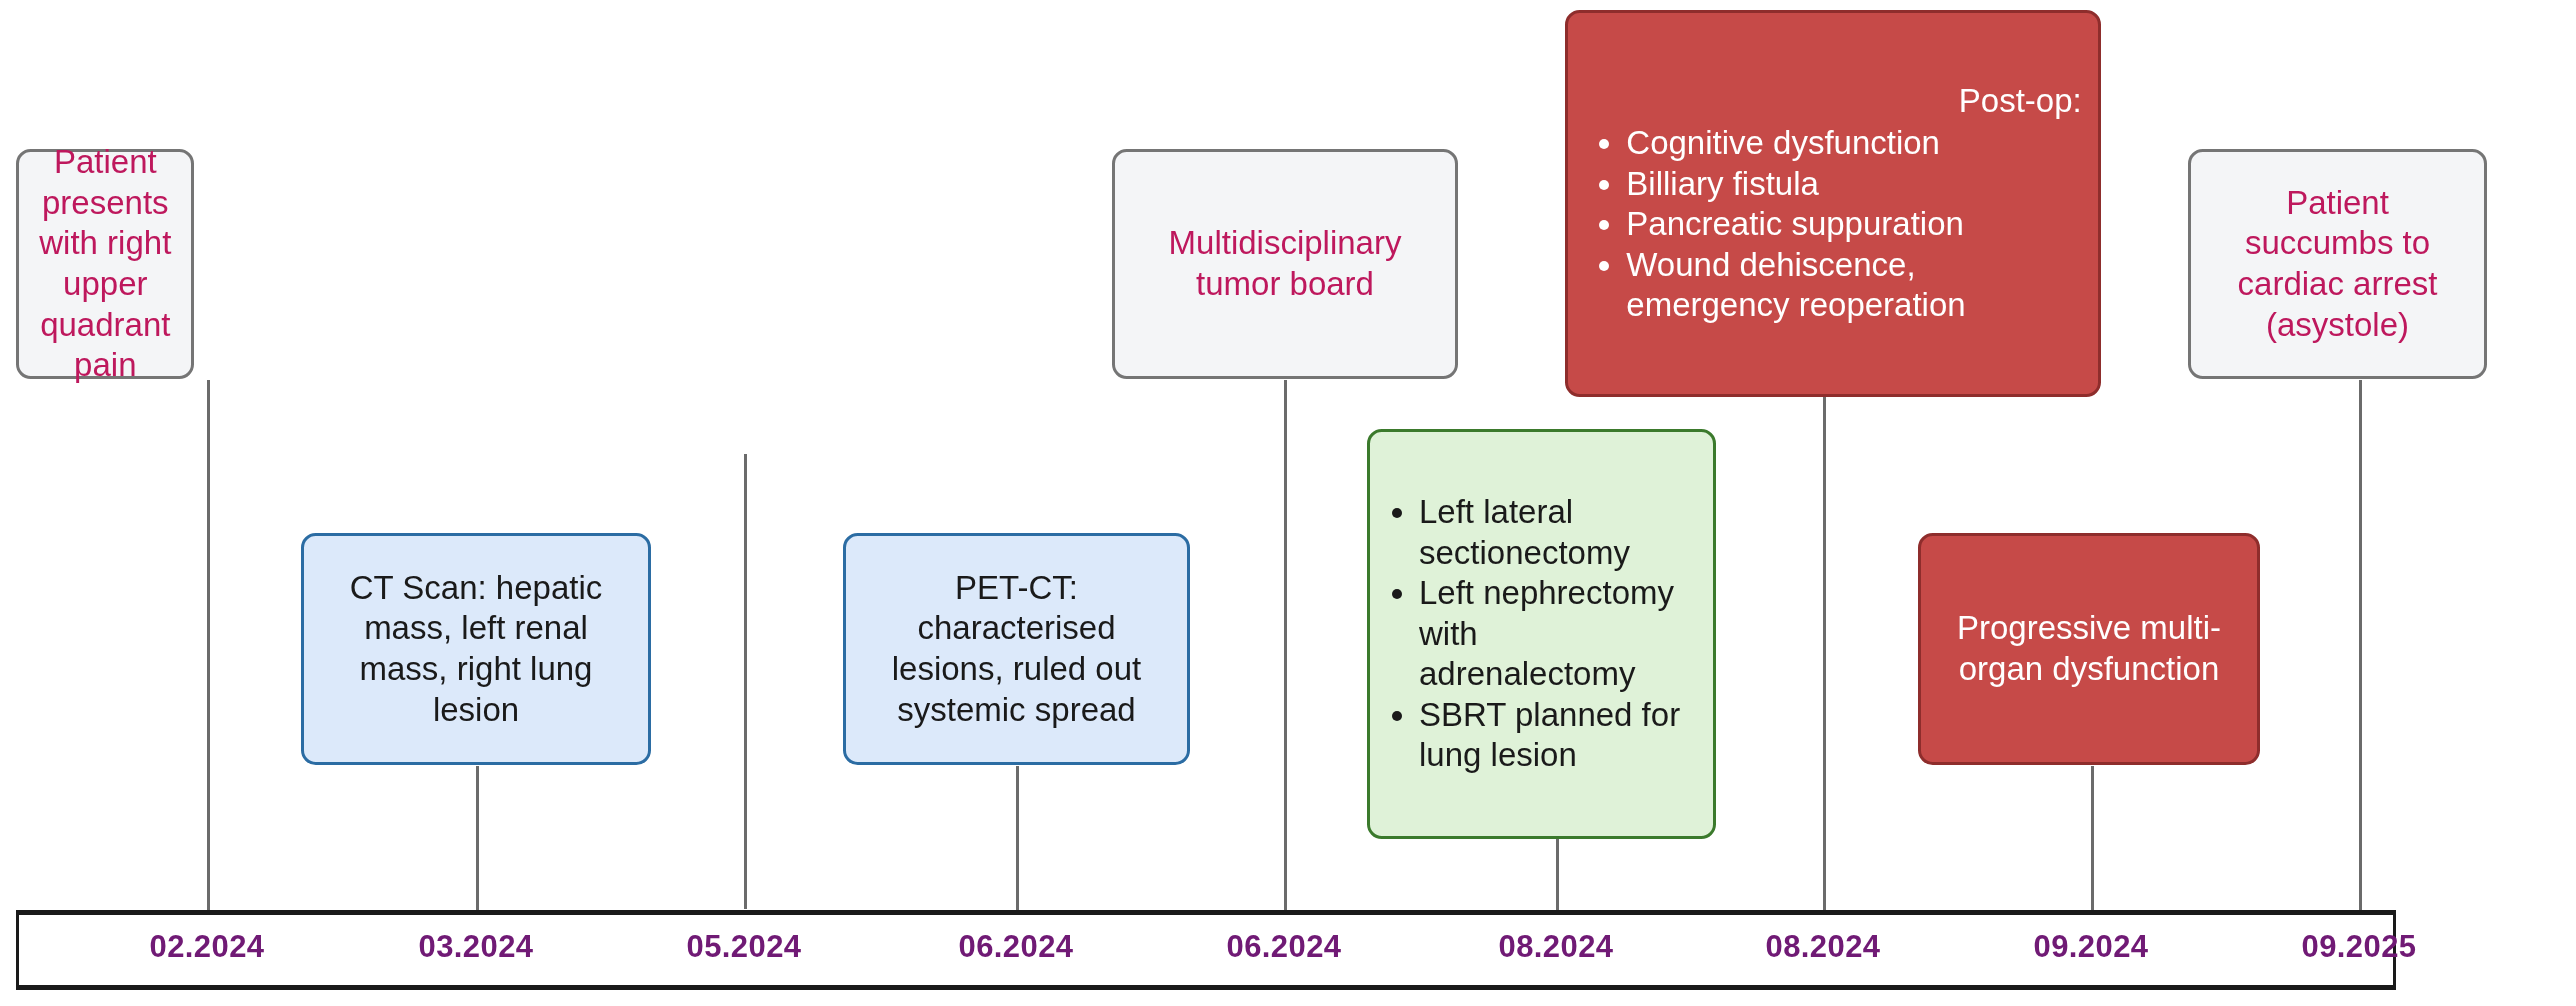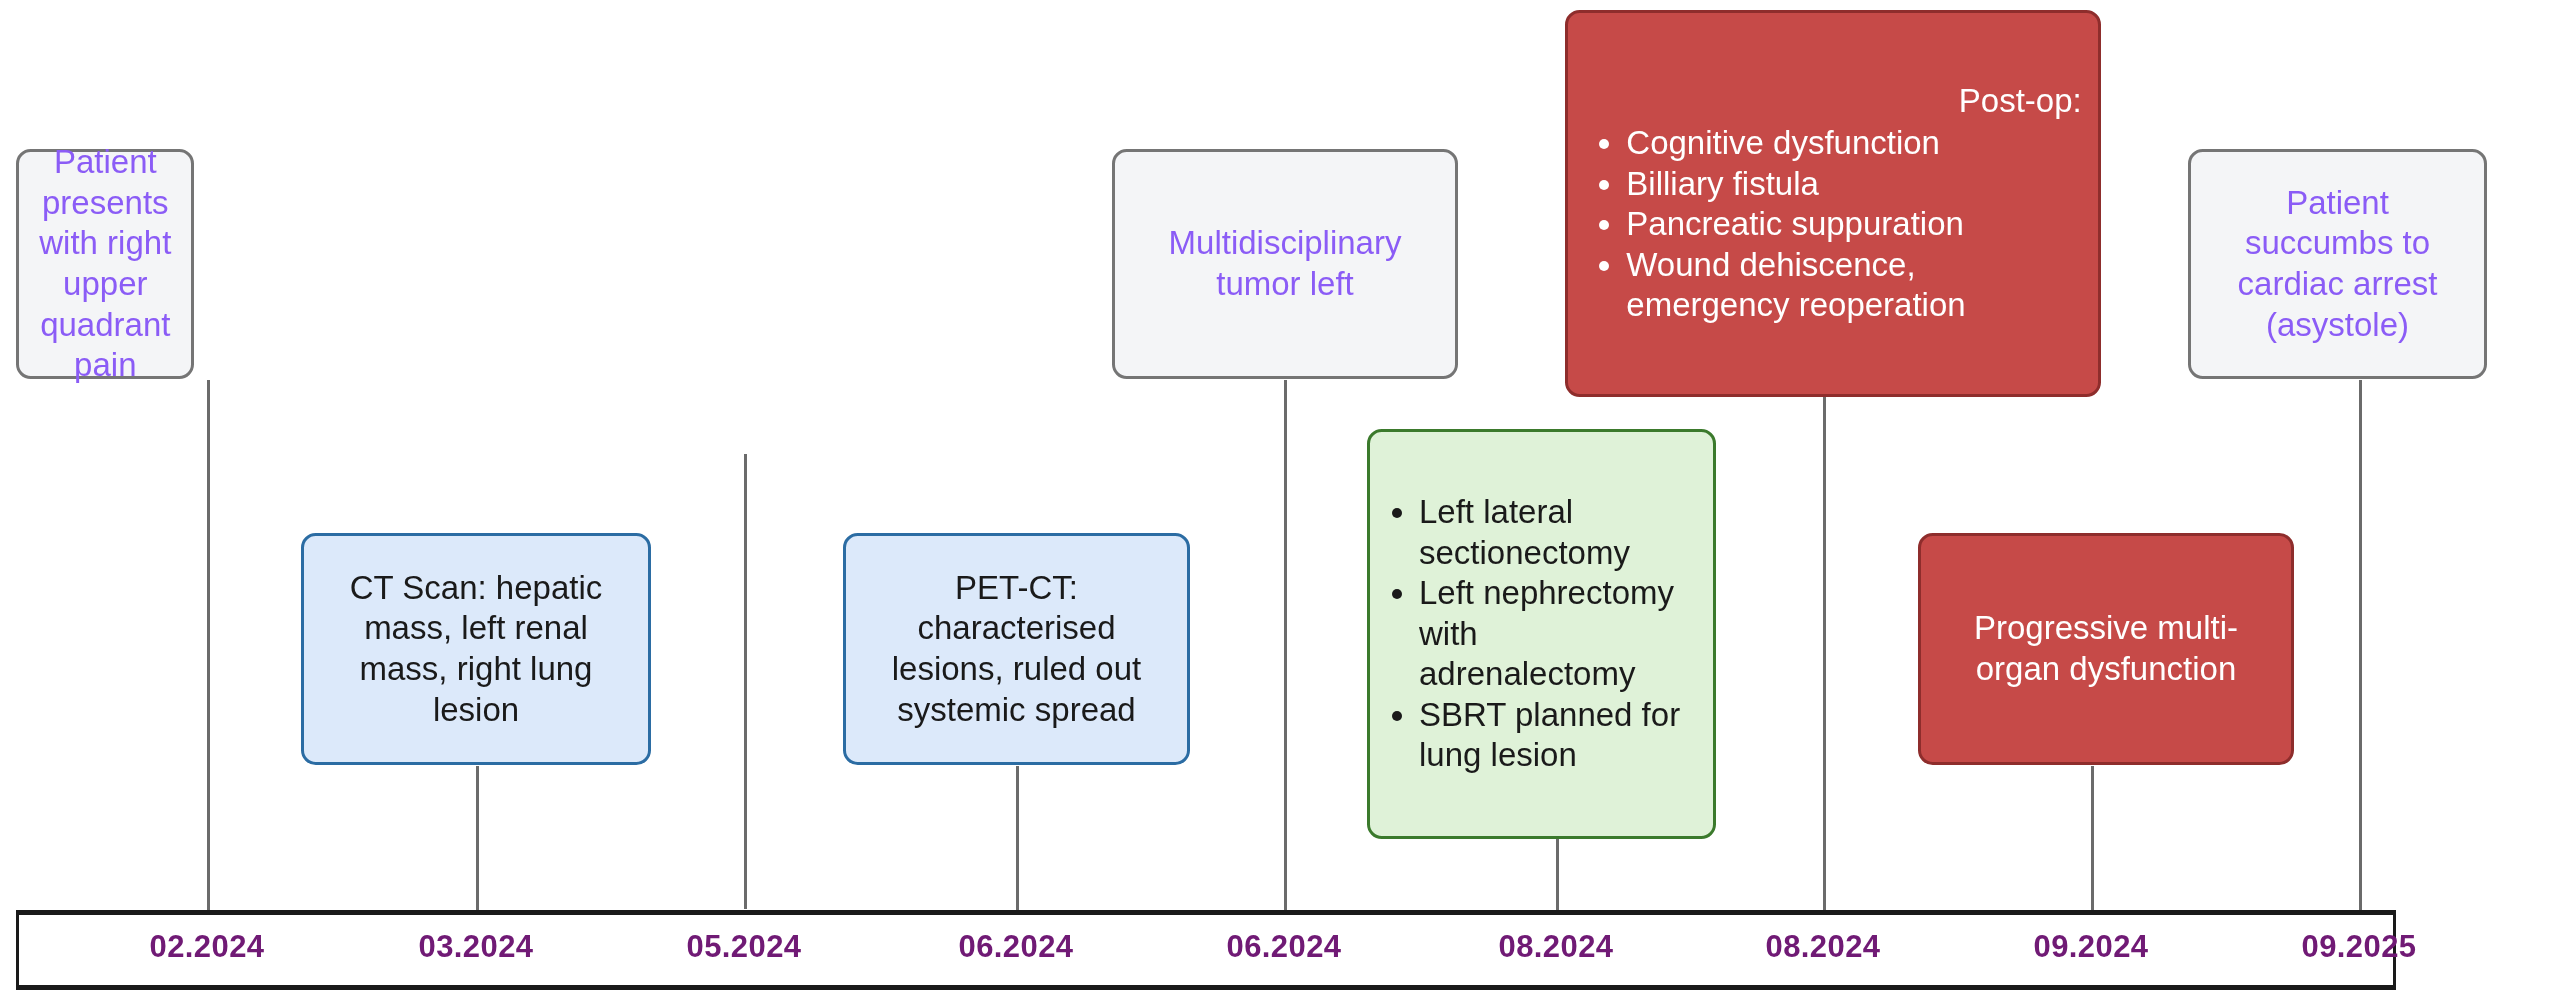--- a/index.html
+++ b/index.html
@@ -28,21 +28,21 @@
     display: flex;
     flex-direction: column;
     justify-content: center;
     font-size: 33px;
     line-height: 1.23;
     padding: 11.4px 16.3px;
   }
   .card.neutral {
     background: #f4f5f7;
     border-color: #757575;
-    color: #8b5cf6;
+    color: #be185d;
     text-align: center;
   }
   .card.info {
     background: #dce9fa;
     border-color: #2b6ca3;
     color: #1a1a1a;
     text-align: center;
   }
   .card.success {
     background: #dff2d8;
@@ -129,42 +129,42 @@
   <div class="card info" style="left:301px; top:533px; width:350px; height:232px;">
     <p class="body">CT Scan: hepatic mass, left renal mass, right lung lesion</p>
   </div>
 
 
   <div class="card info" style="left:843px; top:533px; width:347px; height:232px;">
     <p class="body">PET-CT: characterised lesions, ruled out systemic spread</p>
   </div>
 
   <div class="card neutral" style="left:1112px; top:149px; width:346px; height:230px;">
-    <p class="body">Multidisciplinary tumor left</p>
+    <p class="body">Multidisciplinary tumor board</p>
   </div>
 
   <div class="card success" style="left:1367px; top:429px; width:349px; height:410px;">
     <ul>
       <li>Left lateral sectionectomy</li>
       <li>Left nephrectomy with adrenalectomy</li>
       <li>SBRT planned for lung lesion</li>
     </ul>
   </div>
 
   <div class="card danger" style="left:1565px; top:9.8px; width:536px; height:387px;">
     <p class="lead">Post-op:</p>
     <ul>
       <li>Cognitive dysfunction</li>
       <li>Billiary fistula</li>
       <li>Pancreatic suppuration</li>
       <li>Wound dehiscence, emergency reoperation</li>
     </ul>
   </div>
 
-  <div class="card danger" style="left:1918px; top:533px; width:376px; height:232px; text-align:center;">
+  <div class="card danger" style="left:1918px; top:533px; width:342px; height:232px; text-align:center;">
     <p class="body" style="text-align:center;">Progressive multi-organ dysfunction</p>
   </div>
 
   <div class="card neutral" style="left:2188px; top:149px; width:299px; height:230px;justify-content:center;">
     <p class="body">Patient succumbs to cardiac arrest (asystole)</p>
   </div>
 
   <div id="axis-bar"></div>
 
   <div class="axis-tick-label" style="left:207px;">02.2024</div>

